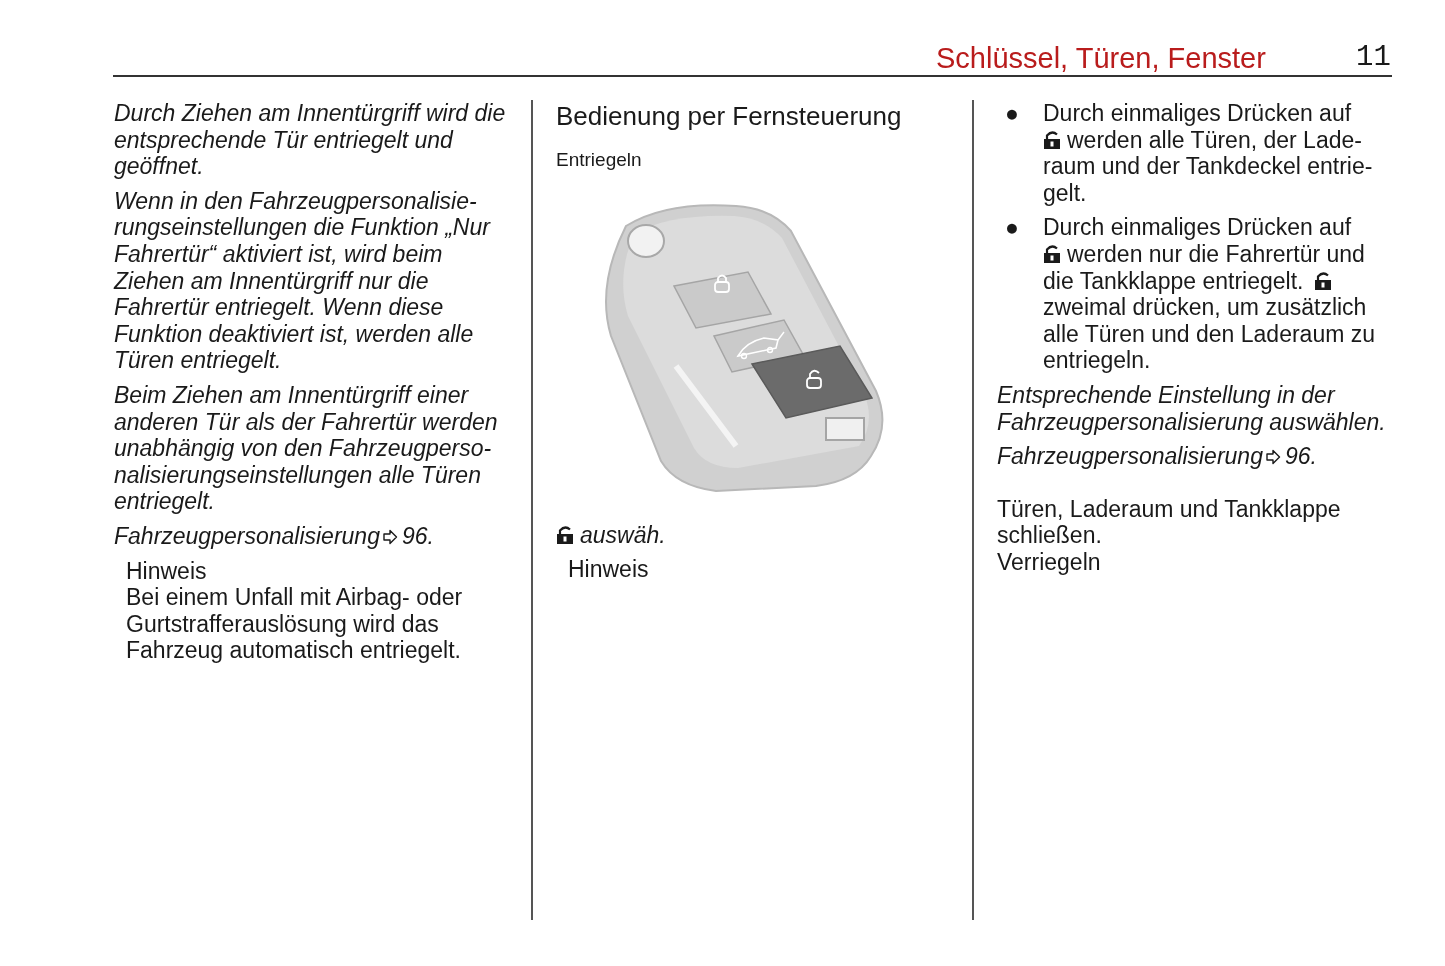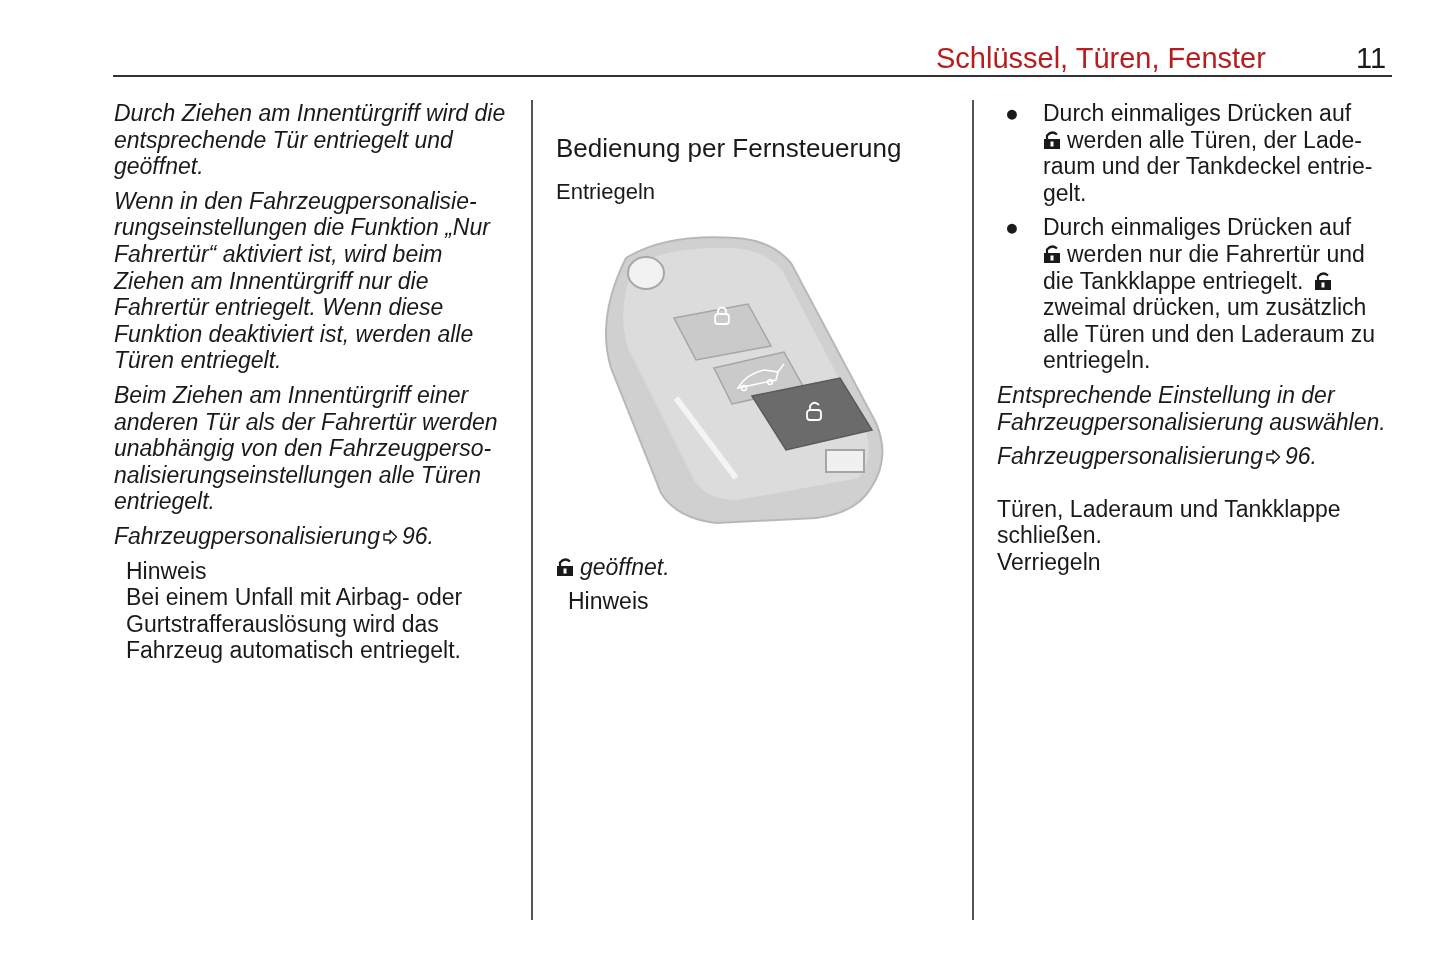--- a/index.html
+++ b/index.html
@@ -6,38 +6,38 @@
     body {
       width: 1445px; height: 966px; position: relative; overflow: hidden;
       font-family: "Liberation Sans", sans-serif; color: #1a1a1a;
     }
     .header-title {
       position: absolute; top: 40px; left: 936px;
       font-size: 29px; line-height: 36px; color: #b91c1c;
     }
     .header-page {
       position: absolute; top: 40px; left: 1356px;
-      font-size: 29px; line-height: 36px;
+      font-size: 29px; line-height: 36px; font-family: Liberation Mono, monospace;
     }
     .header-rule {
       position: absolute; top: 75px; left: 113px; width: 1279px; height: 2px;
       background: #333;
     }
     .col { position: absolute; top: 100px; font-size: 23px; line-height: 26.6px; }
     .col p { margin: 0 0 8px 0; font-style: italic; }
     .col-1 { left: 114px; width: 405px; }
-    .col-2 { left: 556px; width: 405px; margin-top: 32px; }
+    .col-2 { left: 556px; width: 405px; }
     .col-3 { left: 997px; width: 400px; }
     .divider { position: absolute; top: 100px; width: 2px; height: 820px; background: #555; }
     .divider-1 { left: 531px; }
     .divider-2 { left: 972px; }
     .note { margin: 0 0 8px 12px; }
     .note .note-title { display: block; }
     h2.section-title { font-size: 26px; font-weight: normal; margin: 0 0 14px 0; line-height: 32px; }
-    h3.sub-title { font-size: 22px; font-weight: normal; margin: 0 0 12px 0; line-height: 28px; }
+    h3.sub-title { font-size: 19px; font-weight: normal; margin: 0 0 12px 0; line-height: 28px; }
     .figure { width: 400px; height: 320px; margin: 0 0 10px 0; }
     .lock-glyph { display: inline-block; width: 18px; height: 20px; vertical-align: -2px; margin-right: 6px; }
     ul.bullets { list-style: none; margin: 0 0 8px 0; padding: 0; }
     ul.bullets li { position: relative; padding-left: 46px; margin-bottom: 8px; }
     ul.bullets li .bullet { position: absolute; left: 8px; top: 0; }
     .spacer { height: 18px; }
     .ref-arrow { display: inline-block; width: 16px; height: 16px; vertical-align: -1px; margin: 0 4px 0 2px; }
   </style>
 </head>
 <body>
@@ -99,21 +99,21 @@
     <rect x="270" y="232" width="38" height="22" fill="#f0f0f0" stroke="#a5a5a5" stroke-width="2"></rect>
 
     <path d="M120 180 Q150 220 180 260" stroke="#f4f4f4" stroke-width="6" fill="none"></path>
   </svg>
 
   <p>
     <svg class="lock-glyph" viewBox="0 0 18 20">
         <path d="M4 9 V5.5 Q9 0 14 4.5" fill="none" stroke="#1a1a1a" stroke-width="2.2"></path>
         <rect x="1" y="9" width="16" height="10" fill="#1a1a1a"></rect>
         <rect x="7.5" y="11.5" width="3" height="5" fill="#fff"></rect>
-      </svg><span>geöffnet.</span>
+      </svg><span>auswäh.</span>
   </p>
   <div class="note">
     <span class="note-title">Hinweis</span>
   </div>
 </div>
 
 <div class="col col-3">
   <ul class="bullets">
     <li>
       <span class="bullet">●</span>

